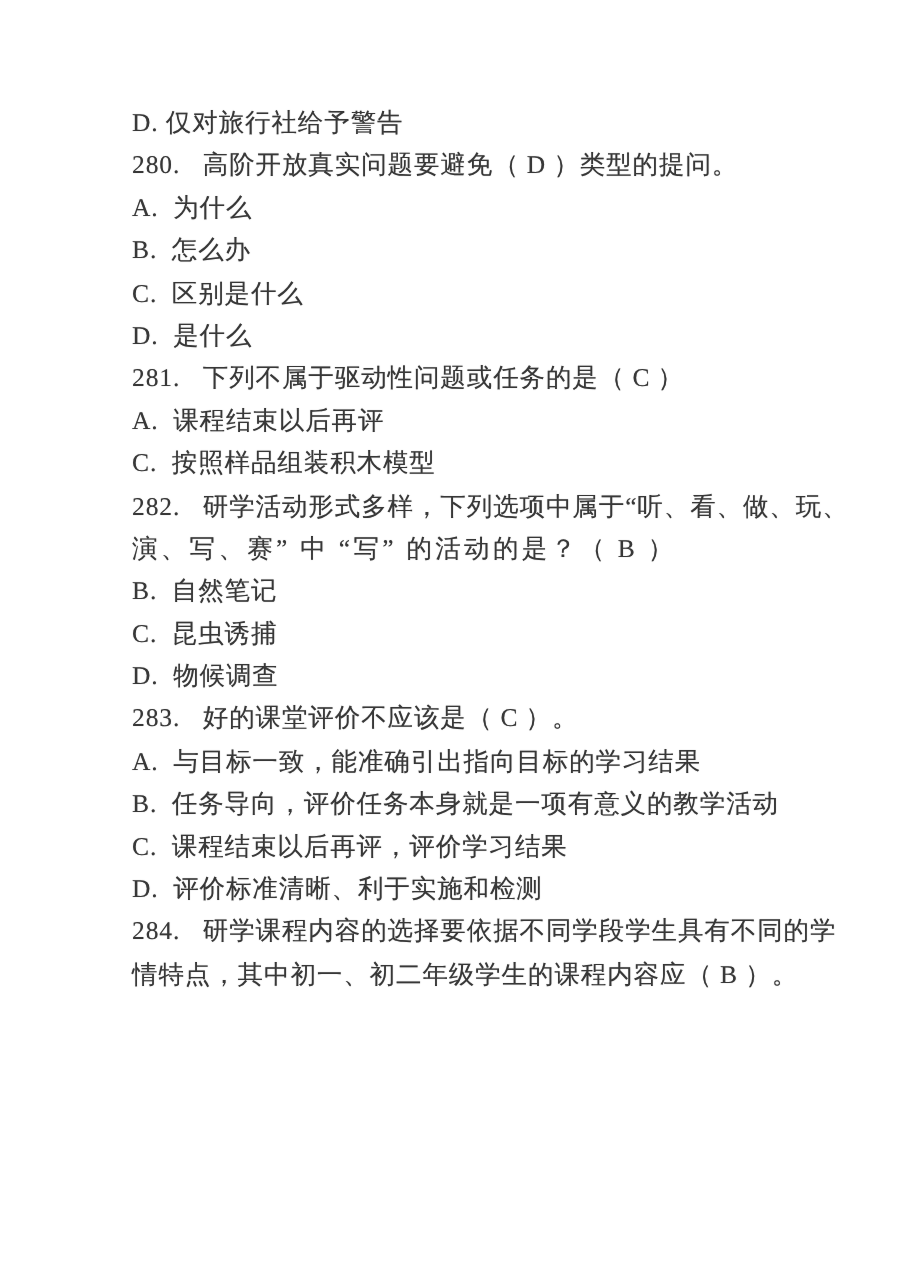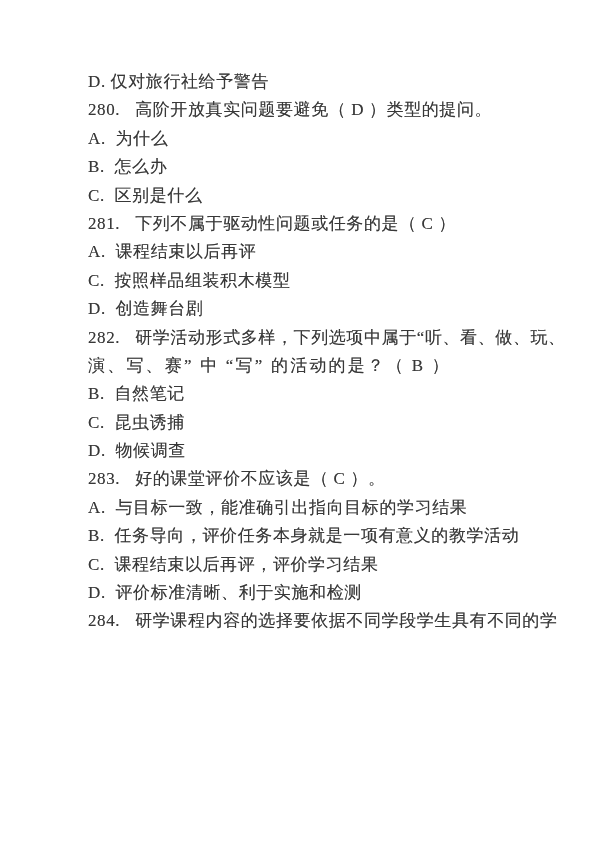--- a/index.html
+++ b/index.html
@@ -47,29 +47,30 @@
 </head>
 <body>
 
 <div class="page">
   <div class="content" id="doc-content">
       <div class="line">D. 仅对旅行社给予警告</div>
       <div class="line"><span class="q-num">280.</span><span>高阶开放真实问题要避免（ D ）类型的提问。</span></div>
       <div class="line">A.  为什么</div>
       <div class="line">B.  怎么办</div>
       <div class="line">C.  区别是什么</div>
+      <div class="line">D.  是什么</div>
       <div class="line"><span class="q-num">281.</span><span>下列不属于驱动性问题或任务的是（ C ）</span></div>
       <div class="line">A.  课程结束以后再评</div>
       <div class="line">C.  按照样品组装积木模型</div>
-      <div class="line">D.  创造舞台剧</div>
       <div class="line"><span class="q-num">282.</span><span>研学活动形式多样，下列选项中属于“听、看、做、玩、</span></div>
       <div class="line spaced">演、写、赛” 中 “写” 的活动的是？（ B ）</div>
       <div class="line">B.  自然笔记</div>
       <div class="line">C.  昆虫诱捕</div>
       <div class="line">D.  物候调查</div>
       <div class="line"><span class="q-num">283.</span><span>好的课堂评价不应该是（ C ）。</span></div>
       <div class="line">A.  与目标一致，能准确引出指向目标的学习结果</div>
       <div class="line">B.  任务导向，评价任务本身就是一项有意义的教学活动</div>
       <div class="line">C.  课程结束以后再评，评价学习结果</div>
       <div class="line">D.  评价标准清晰、利于实施和检测</div>
       <div class="line"><span class="q-num">284.</span><span>研学课程内容的选择要依据不同学段学生具有不同的学</span></div>
+      <div class="line">情特点，其中初一、初二年级学生的课程内容应（ B ）。</div>
     </div>
 </div>
 
 </body></html>

